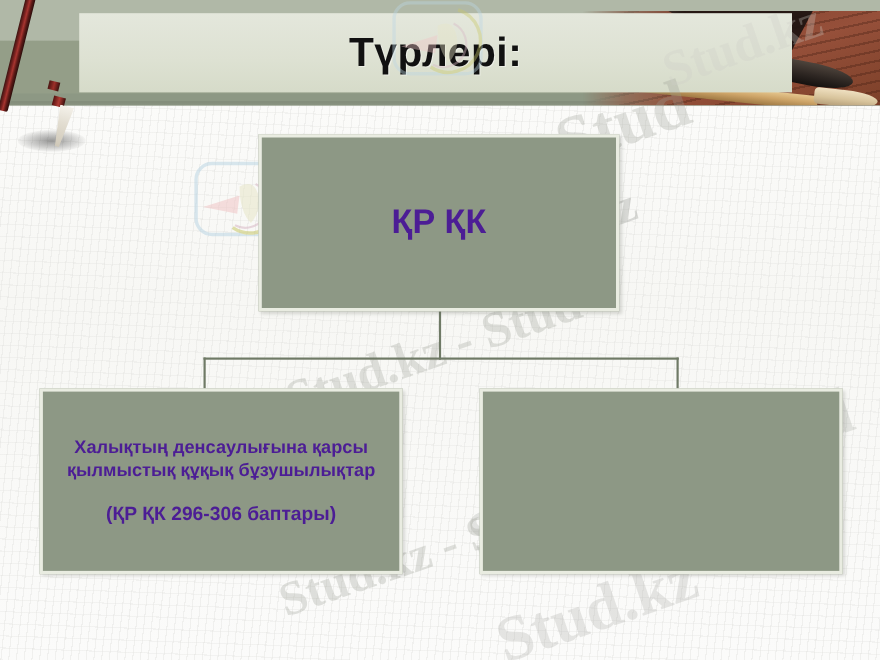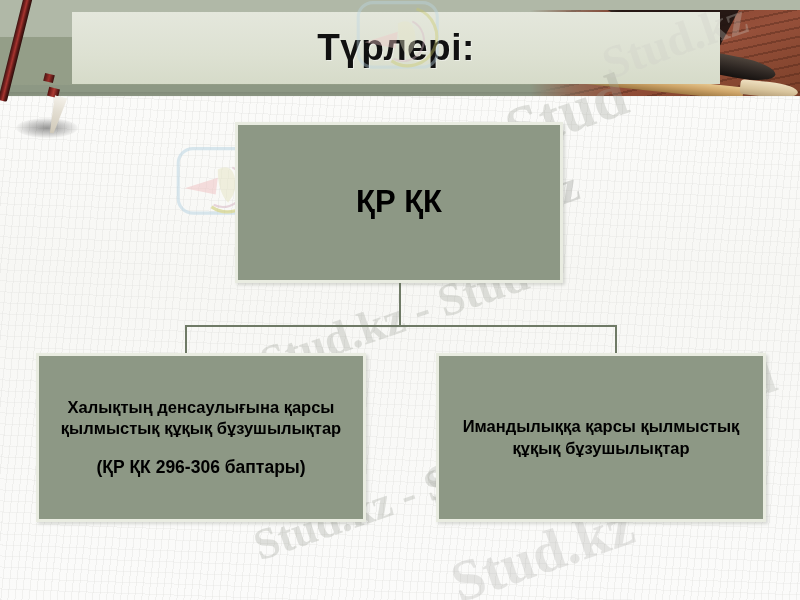--- a/index.html
+++ b/index.html
@@ -171,21 +171,21 @@
   .logo-1 { left: 172px; top: 132px; }
   .logo-2 { left: 158px; top: 420px; opacity:.46; }
   .logo-3 { left: 352px; top: -14px; opacity:.40; }
 
   
   .node {
     position: absolute;
     background: #8d9885;
     border: 3px solid #e9ece1;
     box-sizing: border-box;
-    color: #000000;
+    color: #4c1d95;
     text-align: center;
     font-weight: bold;
     box-shadow: 2px 2px 3px rgba(90,95,85,.22);
   }
   .node-root {
     left: 235px; top: 122px; width: 328px; height: 161px;
     display:flex; flex-direction:column; align-items:center; justify-content:center;
     font-size: 31px;
     gap: 16px;
   }
@@ -276,16 +276,15 @@
   <div class="node node-root">
     <div class="ln">ҚР ҚК</div>
   </div>
 
   <div class="node node-leaf leaf-left">
     <div class="leaf-body">Халықтың денсаулығына қарсы қылмыстық құқық бұзушылықтар</div>
     <div class="leaf-ref">(ҚР ҚК 296-306 баптары)</div>
   </div>
 
   <div class="node node-leaf leaf-right">
-    <div class="leaf-body">Имандылыққа қарсы қылмыстық құқық бұзушылықтар</div>
   </div>
 
 </div>
 
 </body></html>

